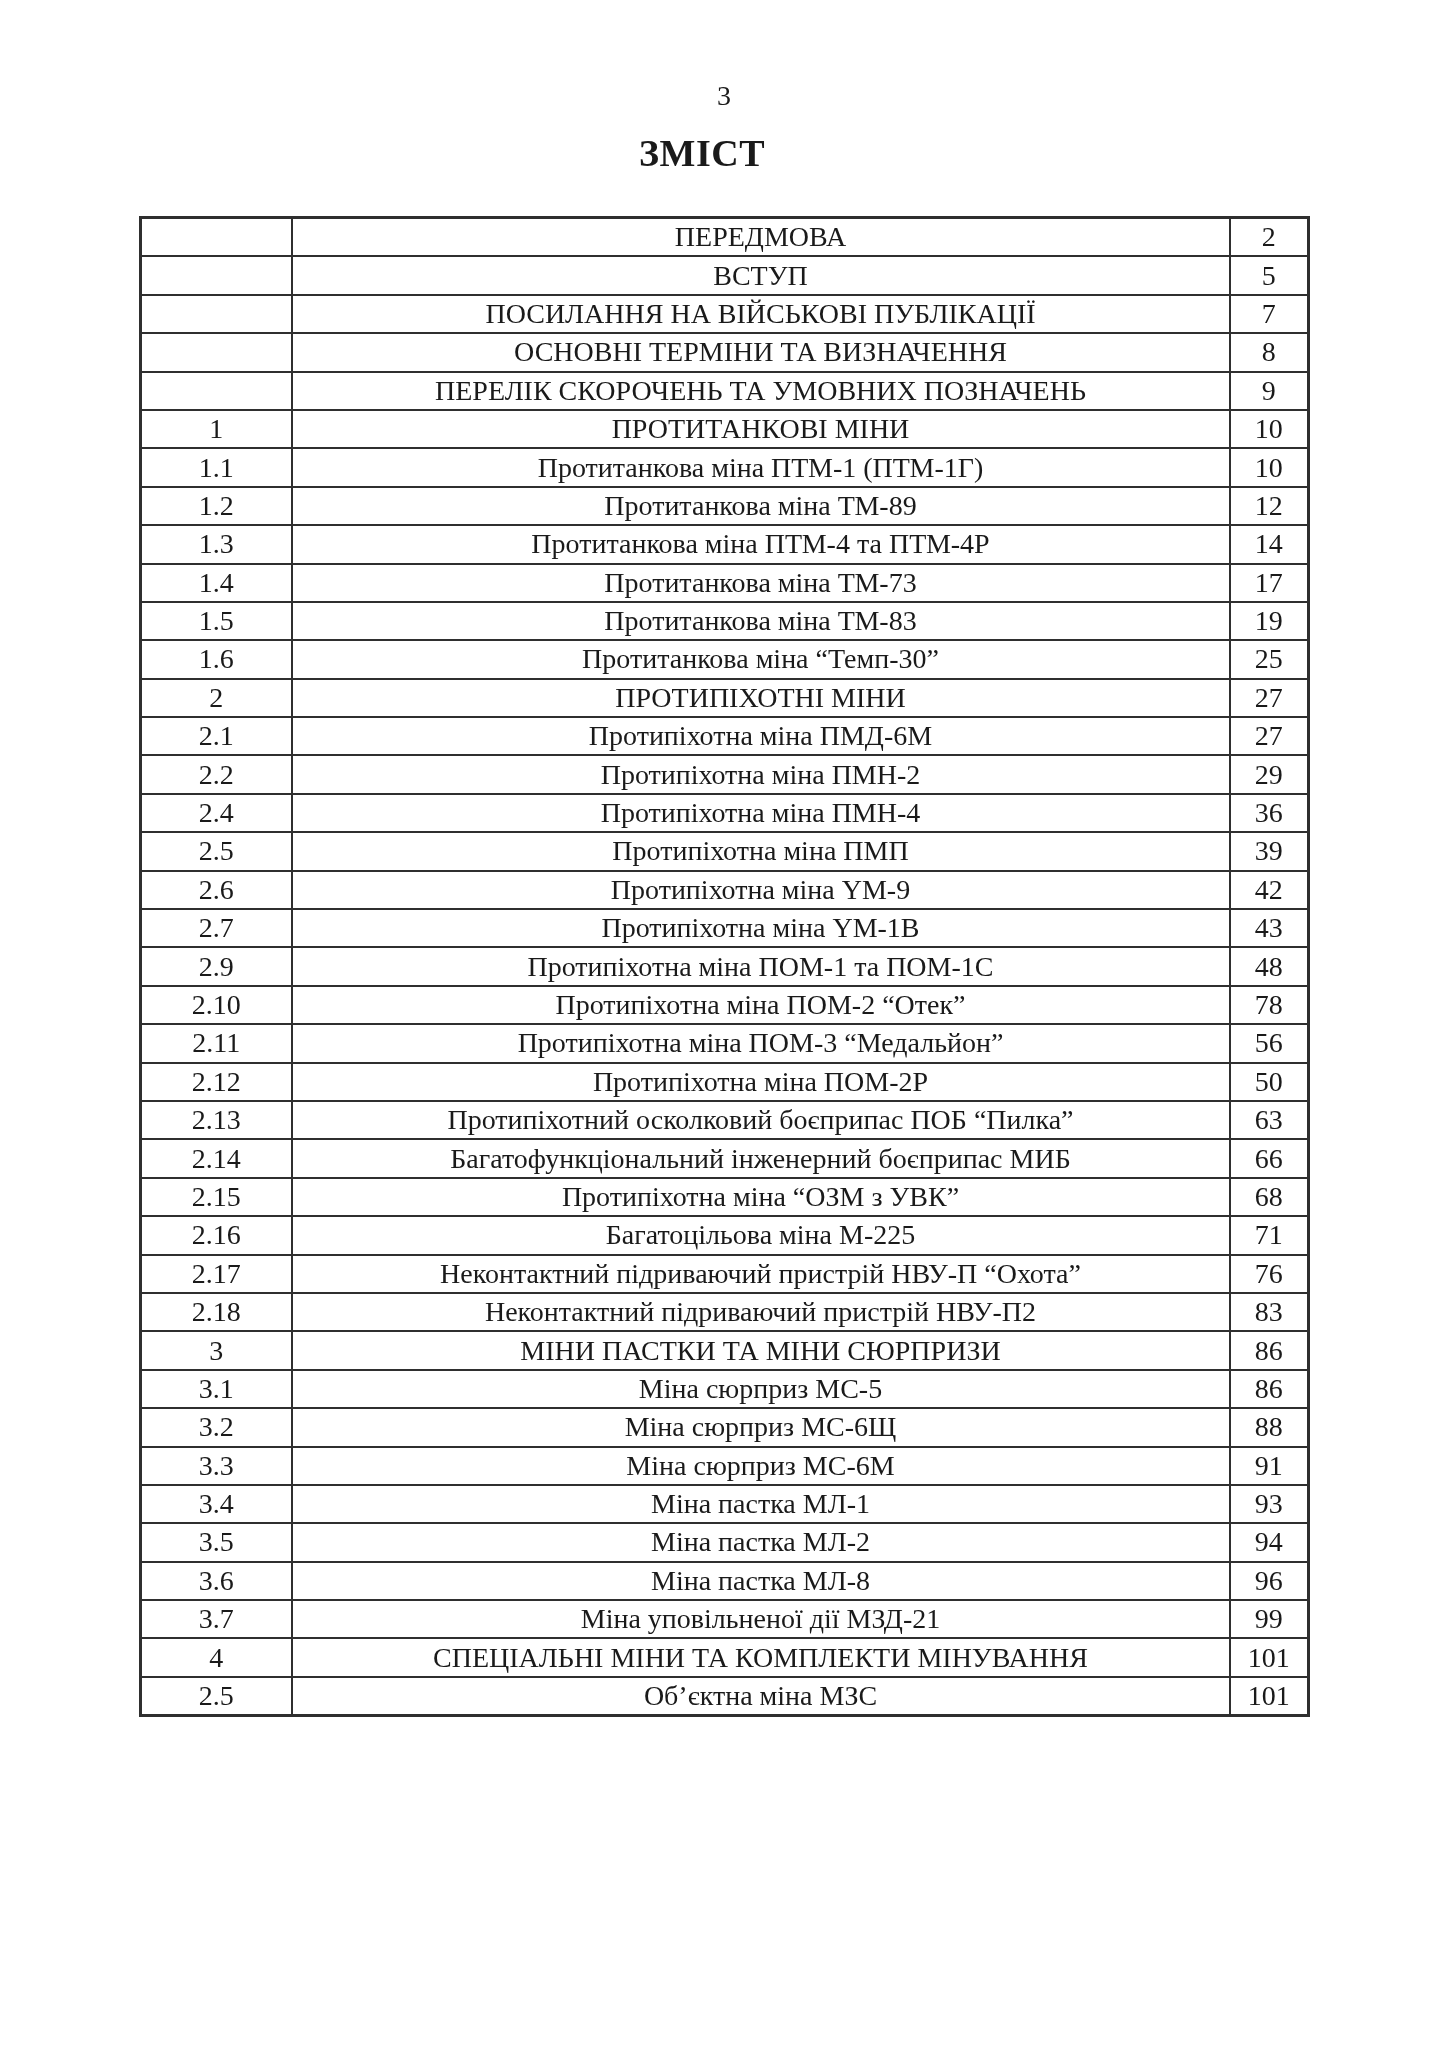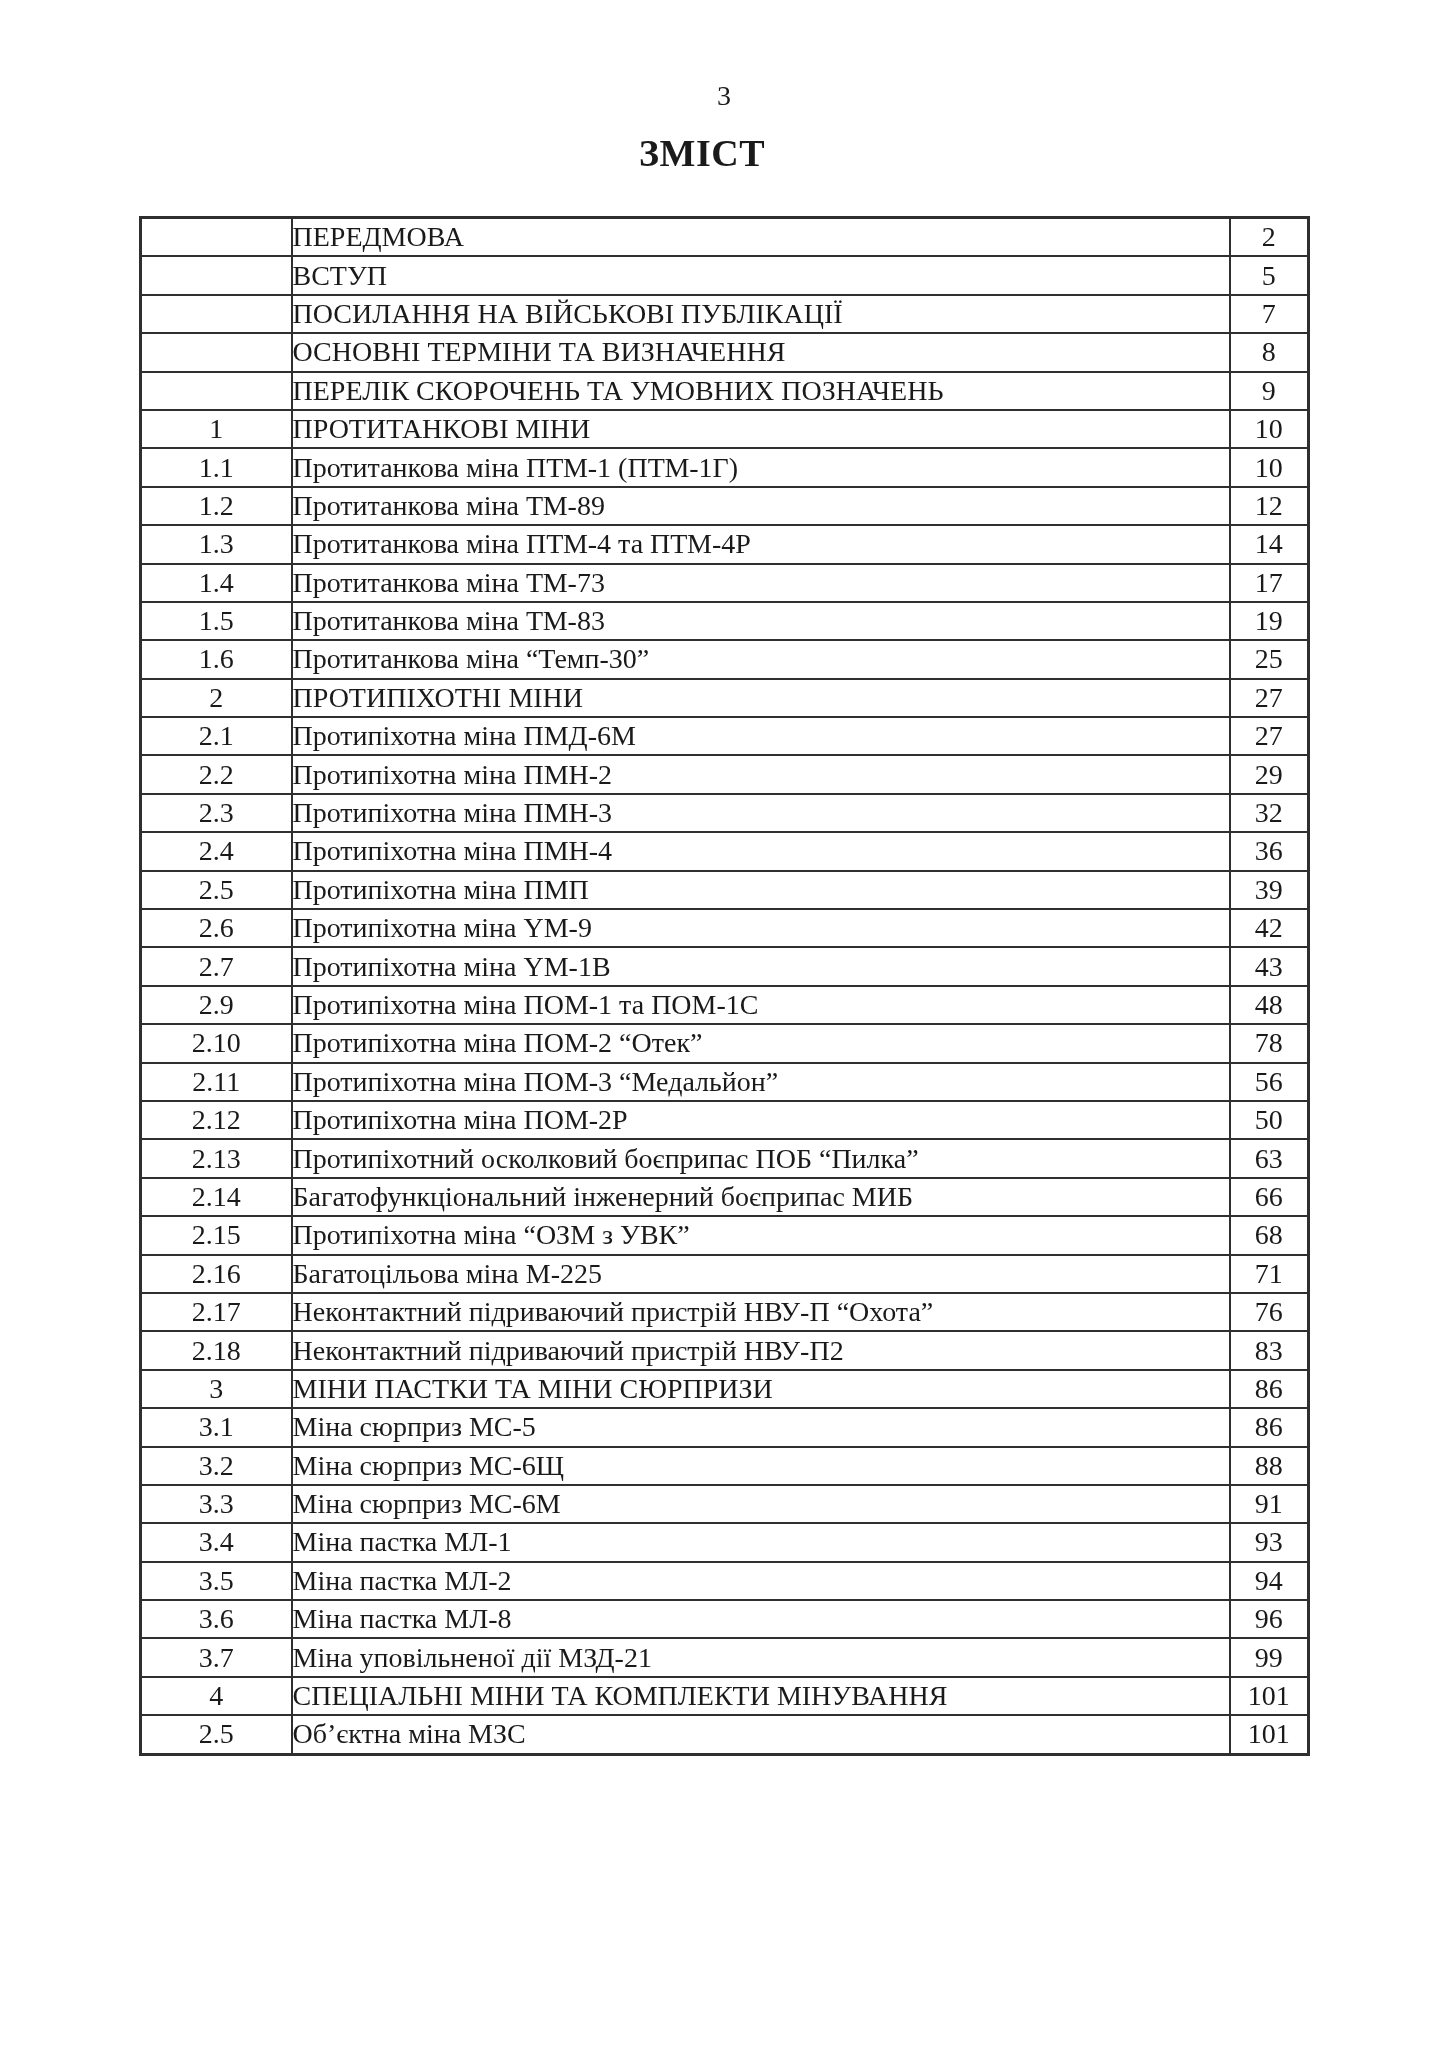--- a/index.html
+++ b/index.html
@@ -51,21 +51,21 @@
     border: 2px solid #2f2f2f;
     height: 36.4px;
     font-size: 28px;
     line-height: 1;
     vertical-align: middle;
     padding: 0;
     white-space: nowrap;
     overflow: hidden;
   }
   td.num-cell  { text-align: center; }
-  td.title-cell{ text-align: left; padding-left: 14px; margin-top: 37px; }
+  td.title-cell{ text-align: center; padding-left: 14px; margin-top: 37px; }
   td.page-cell { text-align: center; }
 </style>
 </head>
 <body>
 
 <div class="page-number">3</div>
 
 <div class="doc-title">ЗМІСТ</div>
 
 <table class="toc">
@@ -144,25 +144,20 @@
         <td class="num-cell">2.1</td>
         <td class="title-cell">Протипіхотна міна ПМД-6М</td>
         <td class="page-cell">27</td>
       </tr>
       <tr>
         <td class="num-cell">2.2</td>
         <td class="title-cell">Протипіхотна міна ПМН-2</td>
         <td class="page-cell">29</td>
       </tr>
       <tr>
-        <td class="num-cell">2.3</td>
-        <td class="title-cell">Протипіхотна міна ПМН-3</td>
-        <td class="page-cell">32</td>
-      </tr>
-      <tr>
         <td class="num-cell">2.4</td>
         <td class="title-cell">Протипіхотна міна ПМН-4</td>
         <td class="page-cell">36</td>
       </tr>
       <tr>
         <td class="num-cell">2.5</td>
         <td class="title-cell">Протипіхотна міна ПМП</td>
         <td class="page-cell">39</td>
       </tr>
       <tr>

